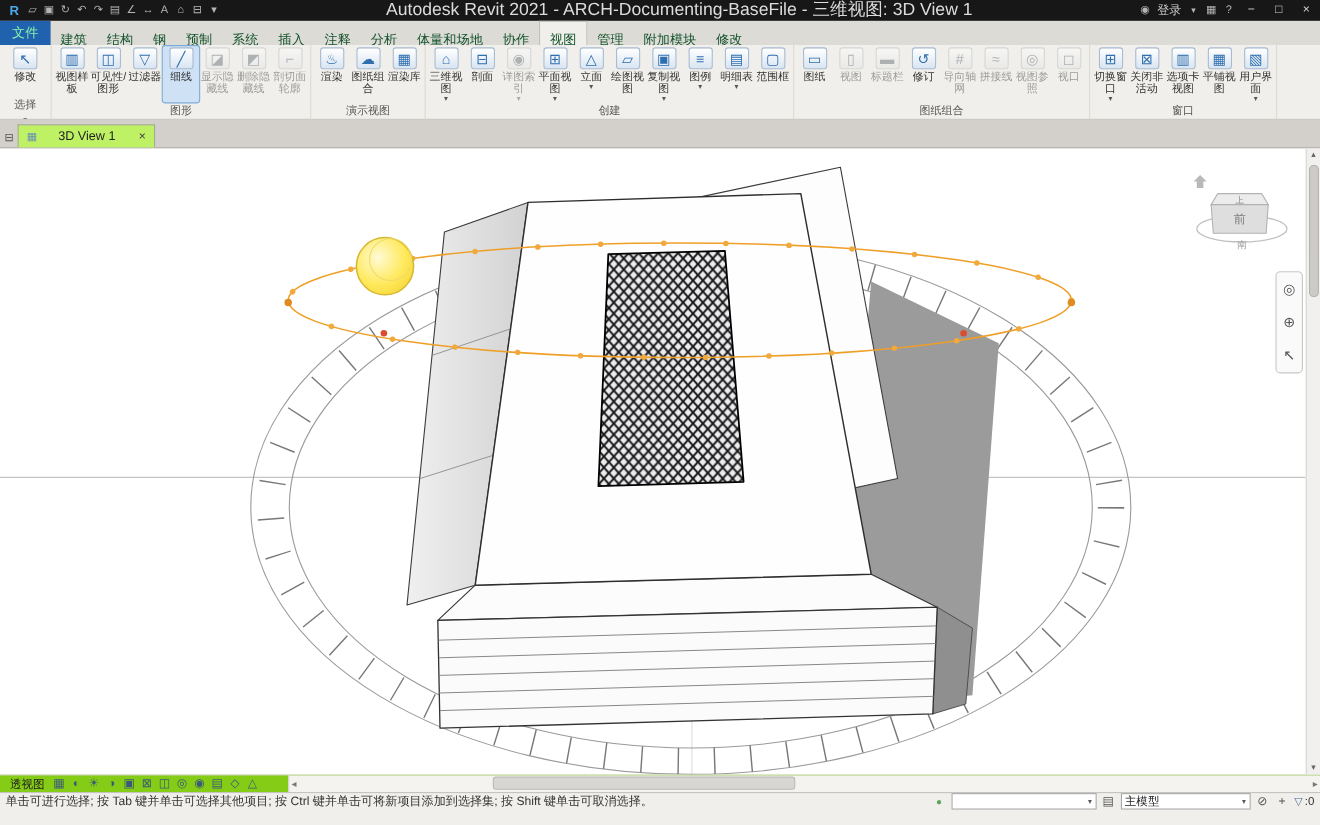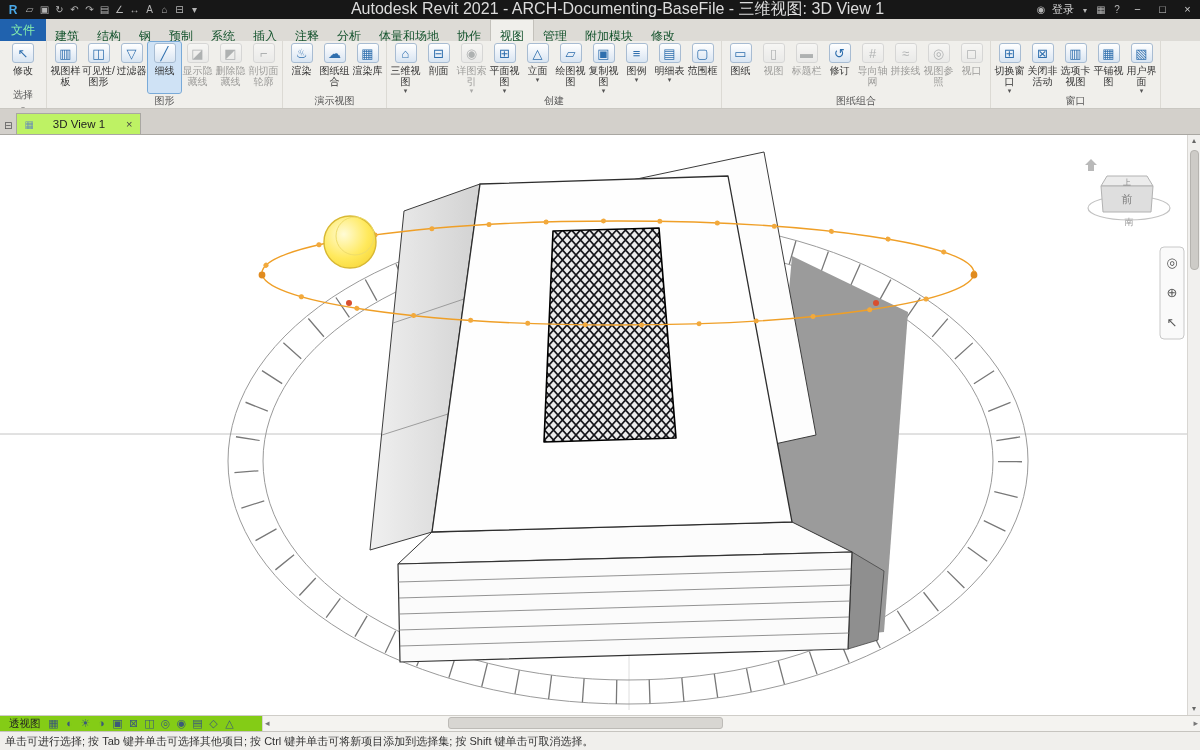--- a/index.html
+++ b/index.html
@@ -64,21 +64,21 @@
   .vcb{display:flex;align-items:center;padding-left:4px;width:262px;flex:none;}
   .vcb-scale{font-size:10.5px;color:#222;padding:0 5px;white-space:nowrap;}
   .vcb-icons{display:flex;}
   .vcb-ic{width:16px;text-align:center;font-size:11px;color:#3c5a78;line-height:15px;}
   .hscroll{flex:1;position:relative;background:#f4f3f0;border-left:1px solid #d5d3cf;color:#777;}
   .hs-left{position:absolute;left:2px;top:0;font-size:9px;line-height:15px;}
   .hs-right{position:absolute;right:2px;top:0;font-size:9px;line-height:15px;}
   .hs-thumb{position:absolute;left:185px;width:275px;top:1px;height:12px;background:#d8d6d2;border:1px solid #bdbbb7;border-radius:3px;}
 
   
-  .statusbar{height:19px;background:#f0efec;border-top:1px solid #c6c4bf;display:flex;align-items:center;font-size:11px;color:#333;padding:0 5px;flex:none;}
+  .statusbar{height:30px;background:#f0efec;border-top:1px solid #c6c4bf;display:flex;align-items:flex-start;font-size:11px;color:#333;padding:0 5px;flex:none;}
   .sb-msg{flex:1;white-space:nowrap;overflow:hidden;}
   .sb-right{display:flex;align-items:center;gap:4px;flex:none;}
   .sb-ic{width:14px;text-align:center;font-size:11px;color:#555;}
   .ic-sync::before{content:"●";color:#58a55c;font-size:9px;}
   .ic-req::before{content:"▤";}
   .ic-excl::before{content:"⊘";}
   .ic-drag::before{content:"+";}
   .sb-combo{width:132px;height:15px;background:#fff;border:1px solid #a8a8a8;font-size:10.5px;display:flex;align-items:center;justify-content:space-between;padding:0 3px;color:#222;}
   .sb-combo.opt{width:118px;}
   .caret{font-size:7px;color:#555;}
@@ -516,15 +516,33 @@
     </div>
     <div class="hscroll">
       <span class="hs-left">◂</span>
       <div class="hs-thumb"></div>
       <span class="hs-right">▸</span>
     </div>
   </div>
 
   <div class="statusbar">
     <span class="sb-msg">单击可进行选择; 按 Tab 键并单击可选择其他项目; 按 Ctrl 键并单击可将新项目添加到选择集; 按 Shift 键单击可取消选择。</span>
+    <div class="sb-right">
+      <span class="sb-ic ic-sync"></span>
+      <span class="sb-combo">
+          <span></span>
+          <span class="caret">▾</span>
+        </span>
+      <span class="sb-ic ic-req"></span>
+      <span class="sb-combo opt">
+          <span>主模型</span>
+          <span class="caret">▾</span>
+        </span>
+      <span class="sb-ic ic-excl"></span>
+      <span class="sb-ic ic-drag"></span>
+      <span class="sb-filter">
+          <span class="ic-funnel"></span>
+          <span>:0</span>
+        </span>
+    </div>
   </div>
 
 </div>
 
 </body></html>

